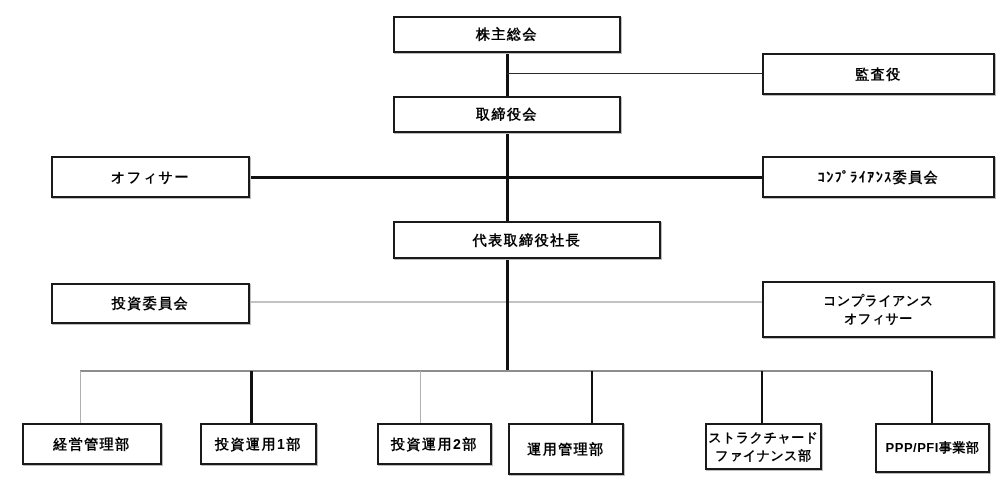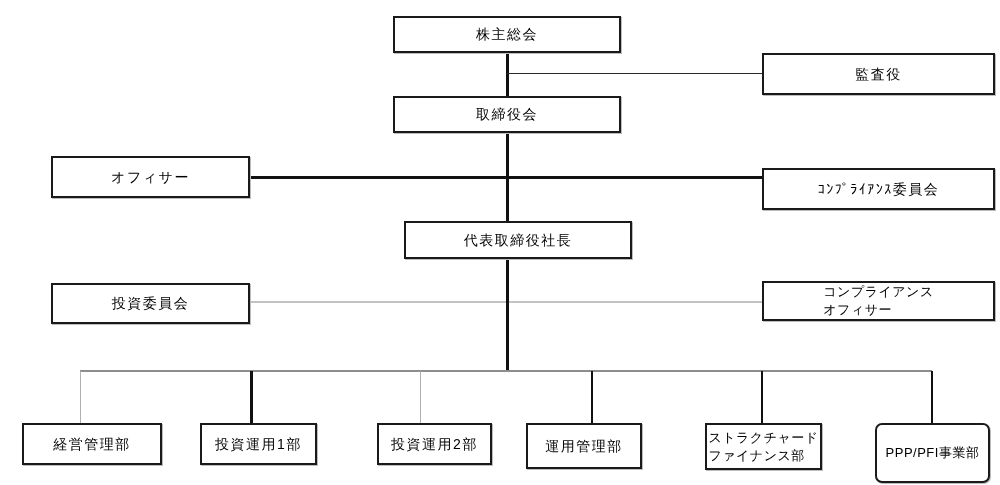--- a/index.html
+++ b/index.html
@@ -21,23 +21,24 @@
     border: 2px solid #1a1a1a;
     box-sizing: border-box;
     display: flex;
     align-items: center;
     justify-content: center;
     z-index: 2;
     box-shadow: 1px 1px 0 #bdbdbd;
   }
   .node .label {
     color: #000000;
-    font-weight: normal;
+    font-weight: bold;
     font-size: 14px;
     letter-spacing: 1.5px;
+    text-align: center;
     white-space: pre-line;
     line-height: 1.35;
   }
   .node.small .label {
     font-size: 13px;
     letter-spacing: 0.5px;
   }
   .line {
     position: absolute;
     z-index: 1;
@@ -71,55 +72,55 @@
   </div>
 
   <div class="node" style="left:393px; top:96px; width:228px; height:37px;">
     <span class="label">取締役会</span>
   </div>
 
   <div class="node" style="left:51px; top:156px; width:199px; height:42px;">
     <span class="label">オフィサー</span>
   </div>
 
-  <div class="node" style="left:762px; top:156px; width:233px; height:42px;margin-top:12px;">
+  <div class="node" style="left:762px; top:156px; width:233px; height:42px;">
     <span class="label">ｺﾝﾌﾟﾗｲｱﾝｽ委員会</span>
   </div>
 
-  <div class="node" style="left:404px; top:221px; width:228px; height:38px;">
+  <div class="node" style="left:393px; top:221px; width:268px; height:38px;">
     <span class="label">代表取締役社長</span>
   </div>
 
   <div class="node" style="left:51px; top:283px; width:199px; height:41px;">
     <span class="label">投資委員会</span>
   </div>
 
-  <div class="node small" style="left:762px; top:281px; width:233px; height:40px;">
+  <div class="node small" style="left:762px; top:281px; width:233px; height:57px;">
     <span class="label">コンプライアンス
 オフィサー</span>
   </div>
 
   <div class="node" style="left:22px; top:423px; width:140px; height:42px;">
     <span class="label">経営管理部</span>
   </div>
 
   <div class="node" style="left:200px; top:423px; width:117px; height:42px;">
     <span class="label">投資運用1部</span>
   </div>
 
   <div class="node" style="left:363px; top:423px; width:115px; height:42px;margin-left:14px;">
     <span class="label">投資運用2部</span>
   </div>
 
-  <div class="node" style="left:526px; top:423px; width:116px; height:46px;">
+  <div class="node" style="left:508px; top:423px; width:116px; height:52px;">
     <span class="label">運用管理部</span>
   </div>
 
   <div class="node small" style="left:705px; top:423px; width:117px; height:47px;">
     <span class="label">ストラクチャード
 ファイナンス部</span>
   </div>
 
-  <div class="node small" style="left:875px; top:423px; width:115px; height:60px;border-radius:7px;">
+  <div class="node small" style="left:875px; top:423px; width:115px; height:50px;">
     <span class="label">PPP/PFI事業部</span>
   </div>
 
 </div>
 
 </body></html>

